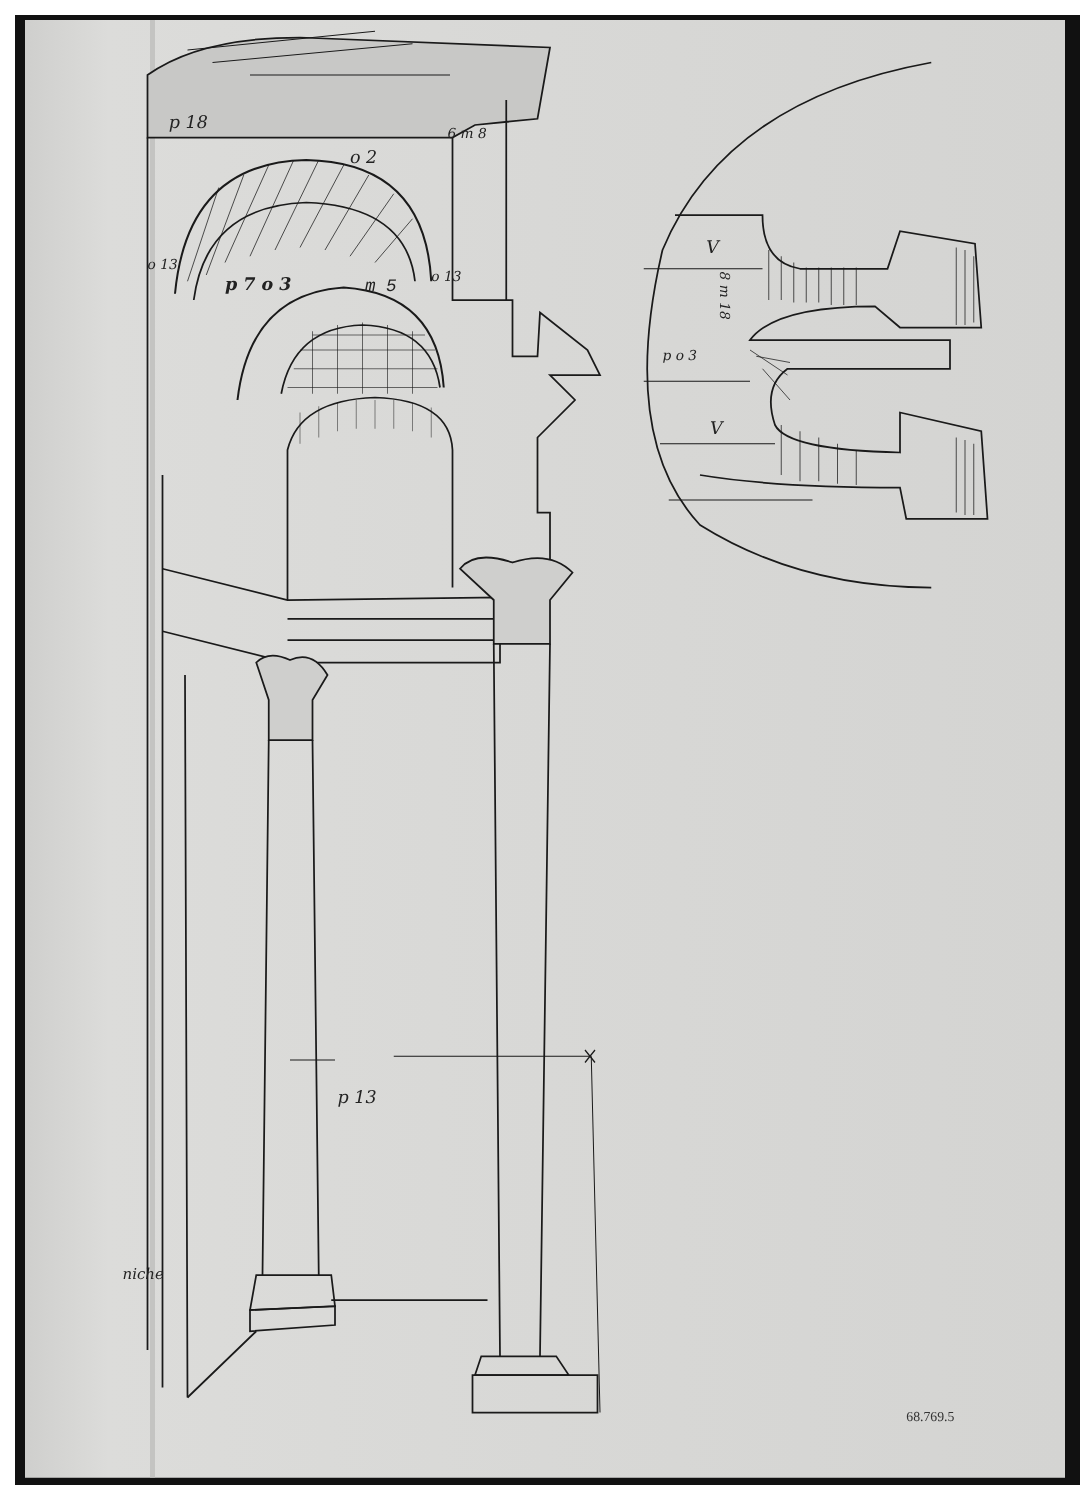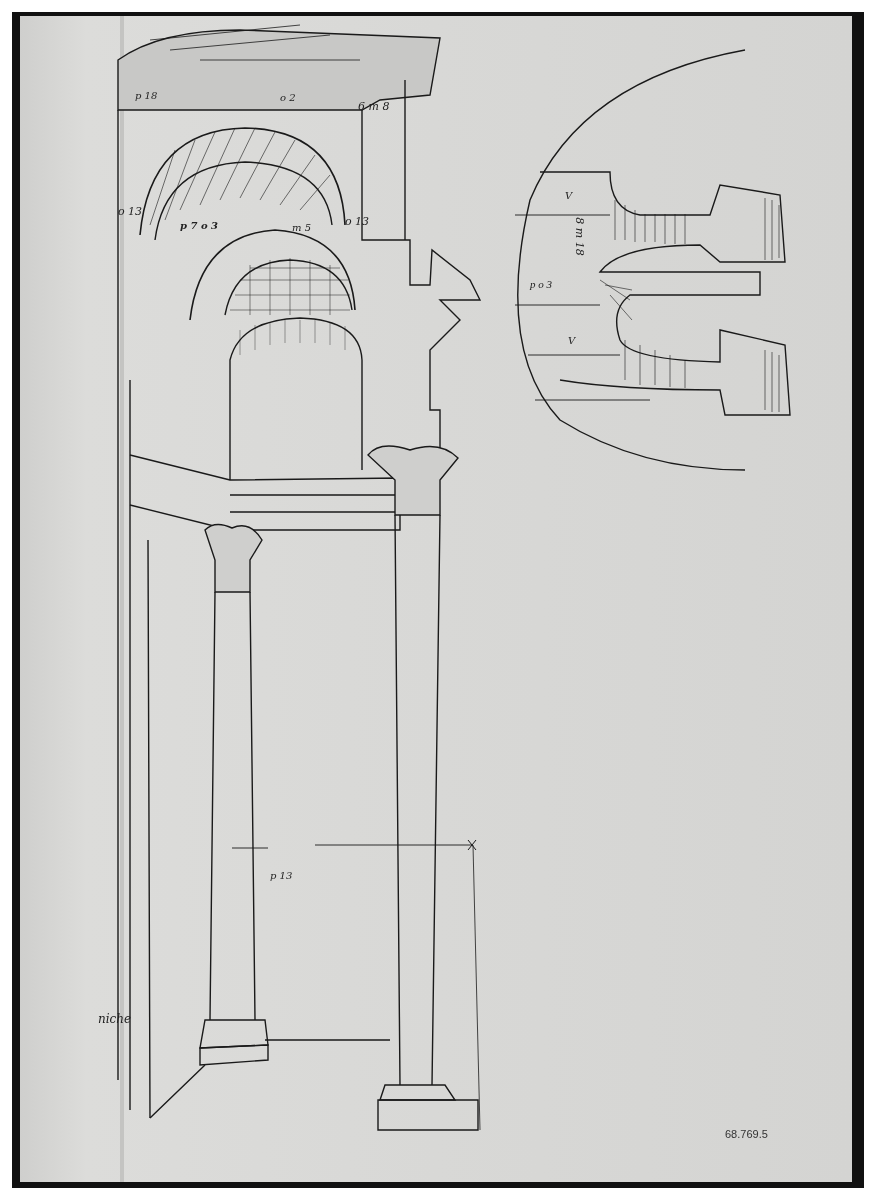--- a/index.html
+++ b/index.html
@@ -2,22 +2,22 @@
 <html><head>
 <meta charset="utf-8">
 <style>
   html,body{margin:0;padding:0;background:#fff;}
   body{width:873px;height:1200px;position:relative;overflow:hidden;font-family:"DejaVu Serif",serif;}
   .frame{position:absolute;left:12px;top:12px;width:852px;height:1176px;background:#111;}
   .sheet{position:absolute;left:20px;top:16px;width:832px;height:1166px;background:#d9d9d7;
          background-image:linear-gradient(90deg,#cfcfcd 0,#dcdcda 8%,#d8d8d6 50%,#d4d4d2 100%);}
   .sheet-fold{position:absolute;left:100px;top:0;width:4px;height:1166px;background:#c4c4c2;}
   svg.drawing{position:absolute;left:0;top:0;}
-  .label{position:absolute;font-family:"DejaVu Serif",serif;font-style:italic;color:#222;font-size:10px;}
-  .catalog{position:absolute;left:725px;top:1128px;font-family:Liberation Sans, sans-serif;font-size:11px;color:#333;}
+  .label{position:absolute;font-family:"DejaVu Serif",serif;font-style:italic;color:#222;font-size:14px;}
+  .catalog{position:absolute;left:725px;top:1128px;font-family:Liberation Serif, serif;font-size:11px;color:#333;}
 </style>
 </head>
 <body>
 
 <div class="frame"></div>
 <div class="sheet">
   <div class="sheet-fold"></div>
 </div>
 
 <svg class="drawing" width="873" height="1200" viewBox="0 0 873 1200">
@@ -76,25 +76,25 @@
       <path d="M615 200 L615 240 M625 205 L625 240 M635 210 L635 242 M645 214 L645 242 M655 214 L655 242 M665 214 L665 244 M675 214 L675 244 M685 214 L685 244"></path>
       <path d="M765 198 L765 260 M772 200 L772 260 M779 205 L779 258"></path>
       <path d="M600 280 L630 300 M605 285 L632 290 M610 295 L632 320"></path>
       <path d="M625 340 L625 380 M640 345 L640 385 M655 350 L655 385 M670 355 L670 387 M685 360 L685 388"></path>
       <path d="M765 350 L765 410 M772 352 L772 412 M779 355 L779 412"></path>
     </g>
   </g>
 </svg>
 
 <span class="label" style="left:135px;top:90px;">p 18</span>
-<span class="label" style="left:280px;top:92px;text-align:right;">o 2</span>
+<span class="label" style="left:280px;top:118px;text-align:right;">o 2</span>
 <span class="label" style="left:180px;top:220px;font-weight:bold;">p 7 o 3</span>
-<span class="label" style="left:292px;top:222px;">m 5</span>
+<span class="label" style="left:292px;top:222px;font-family:Liberation Mono, monospace;">m 5</span>
 <span class="label" style="left:118px;top:205px;font-size:11px;">o 13</span>
 <span class="label" style="left:345px;top:215px;font-size:11px;">o 13</span>
 <span class="label" style="left:358px;top:100px;font-size:11px;">6 m 8</span>
 <span class="label" style="left:270px;top:870px;">p 13</span>
 <span class="label" style="left:98px;top:1012px;font-size:12px;">niche</span>
 <span class="label" style="left:560px;top:230px;font-size:11px;transform:rotate(90deg);">8 m 18</span>
-<span class="label" style="left:530px;top:278px;font-size:11px;font-family:Liberation Serif, serif;">p o 3</span>
+<span class="label" style="left:530px;top:278px;font-size:11px;">p o 3</span>
 <span class="label" style="left:565px;top:190px;">V</span>
 <span class="label" style="left:568px;top:335px;">V</span>
 <span class="catalog">68.769.5</span>
 
 </body></html>

